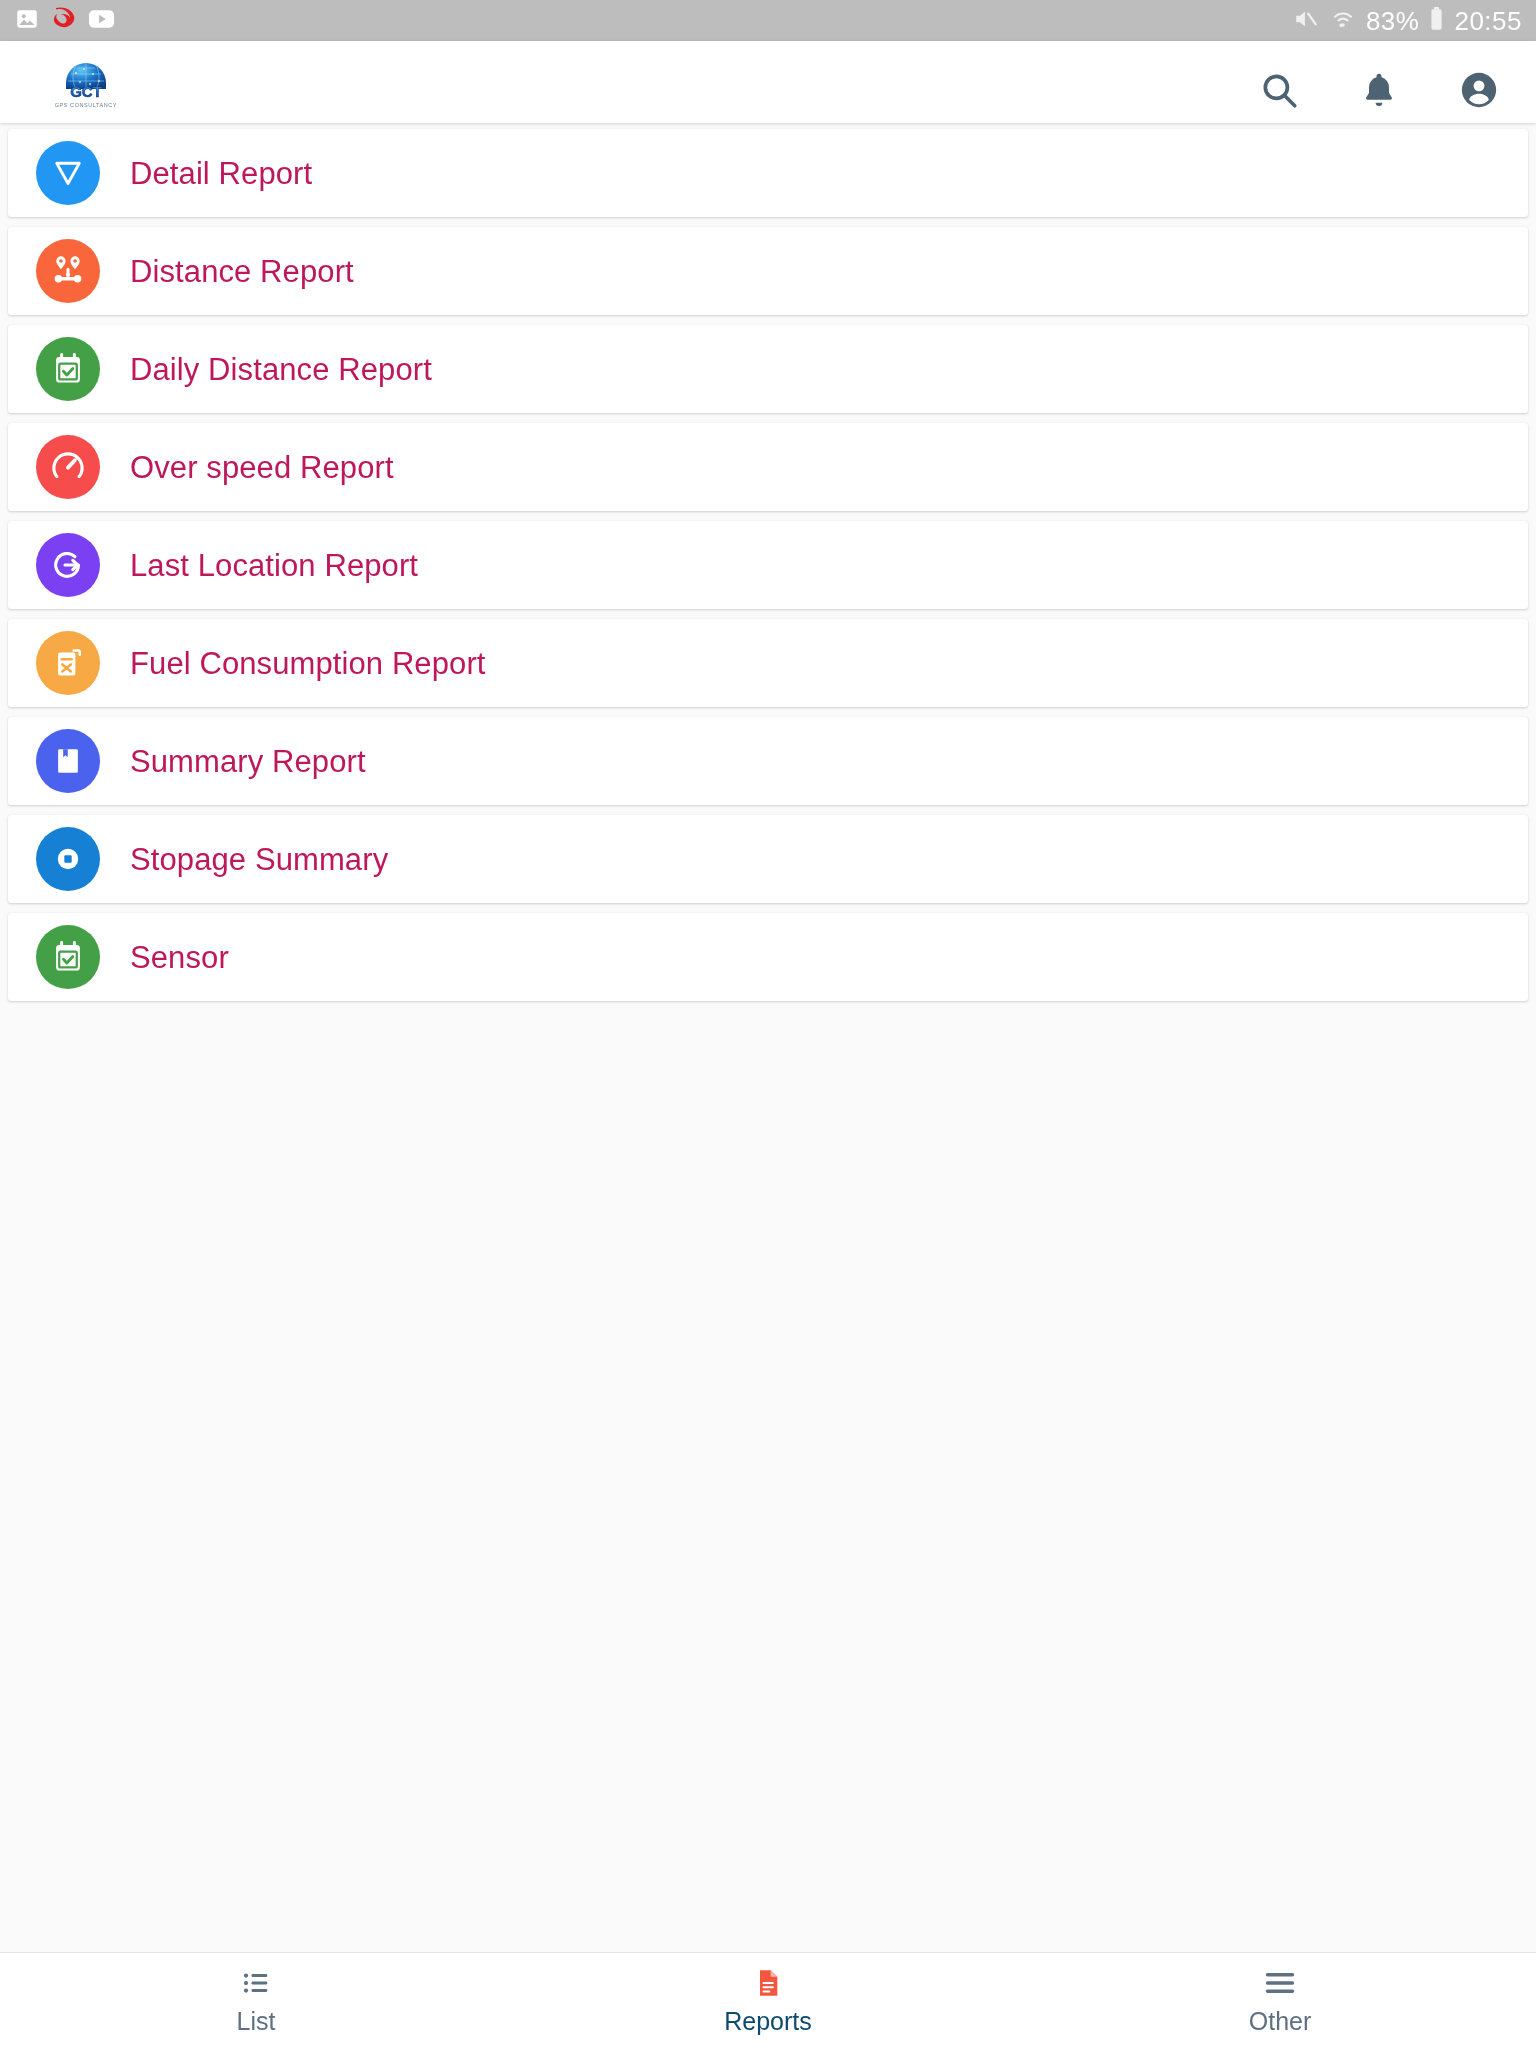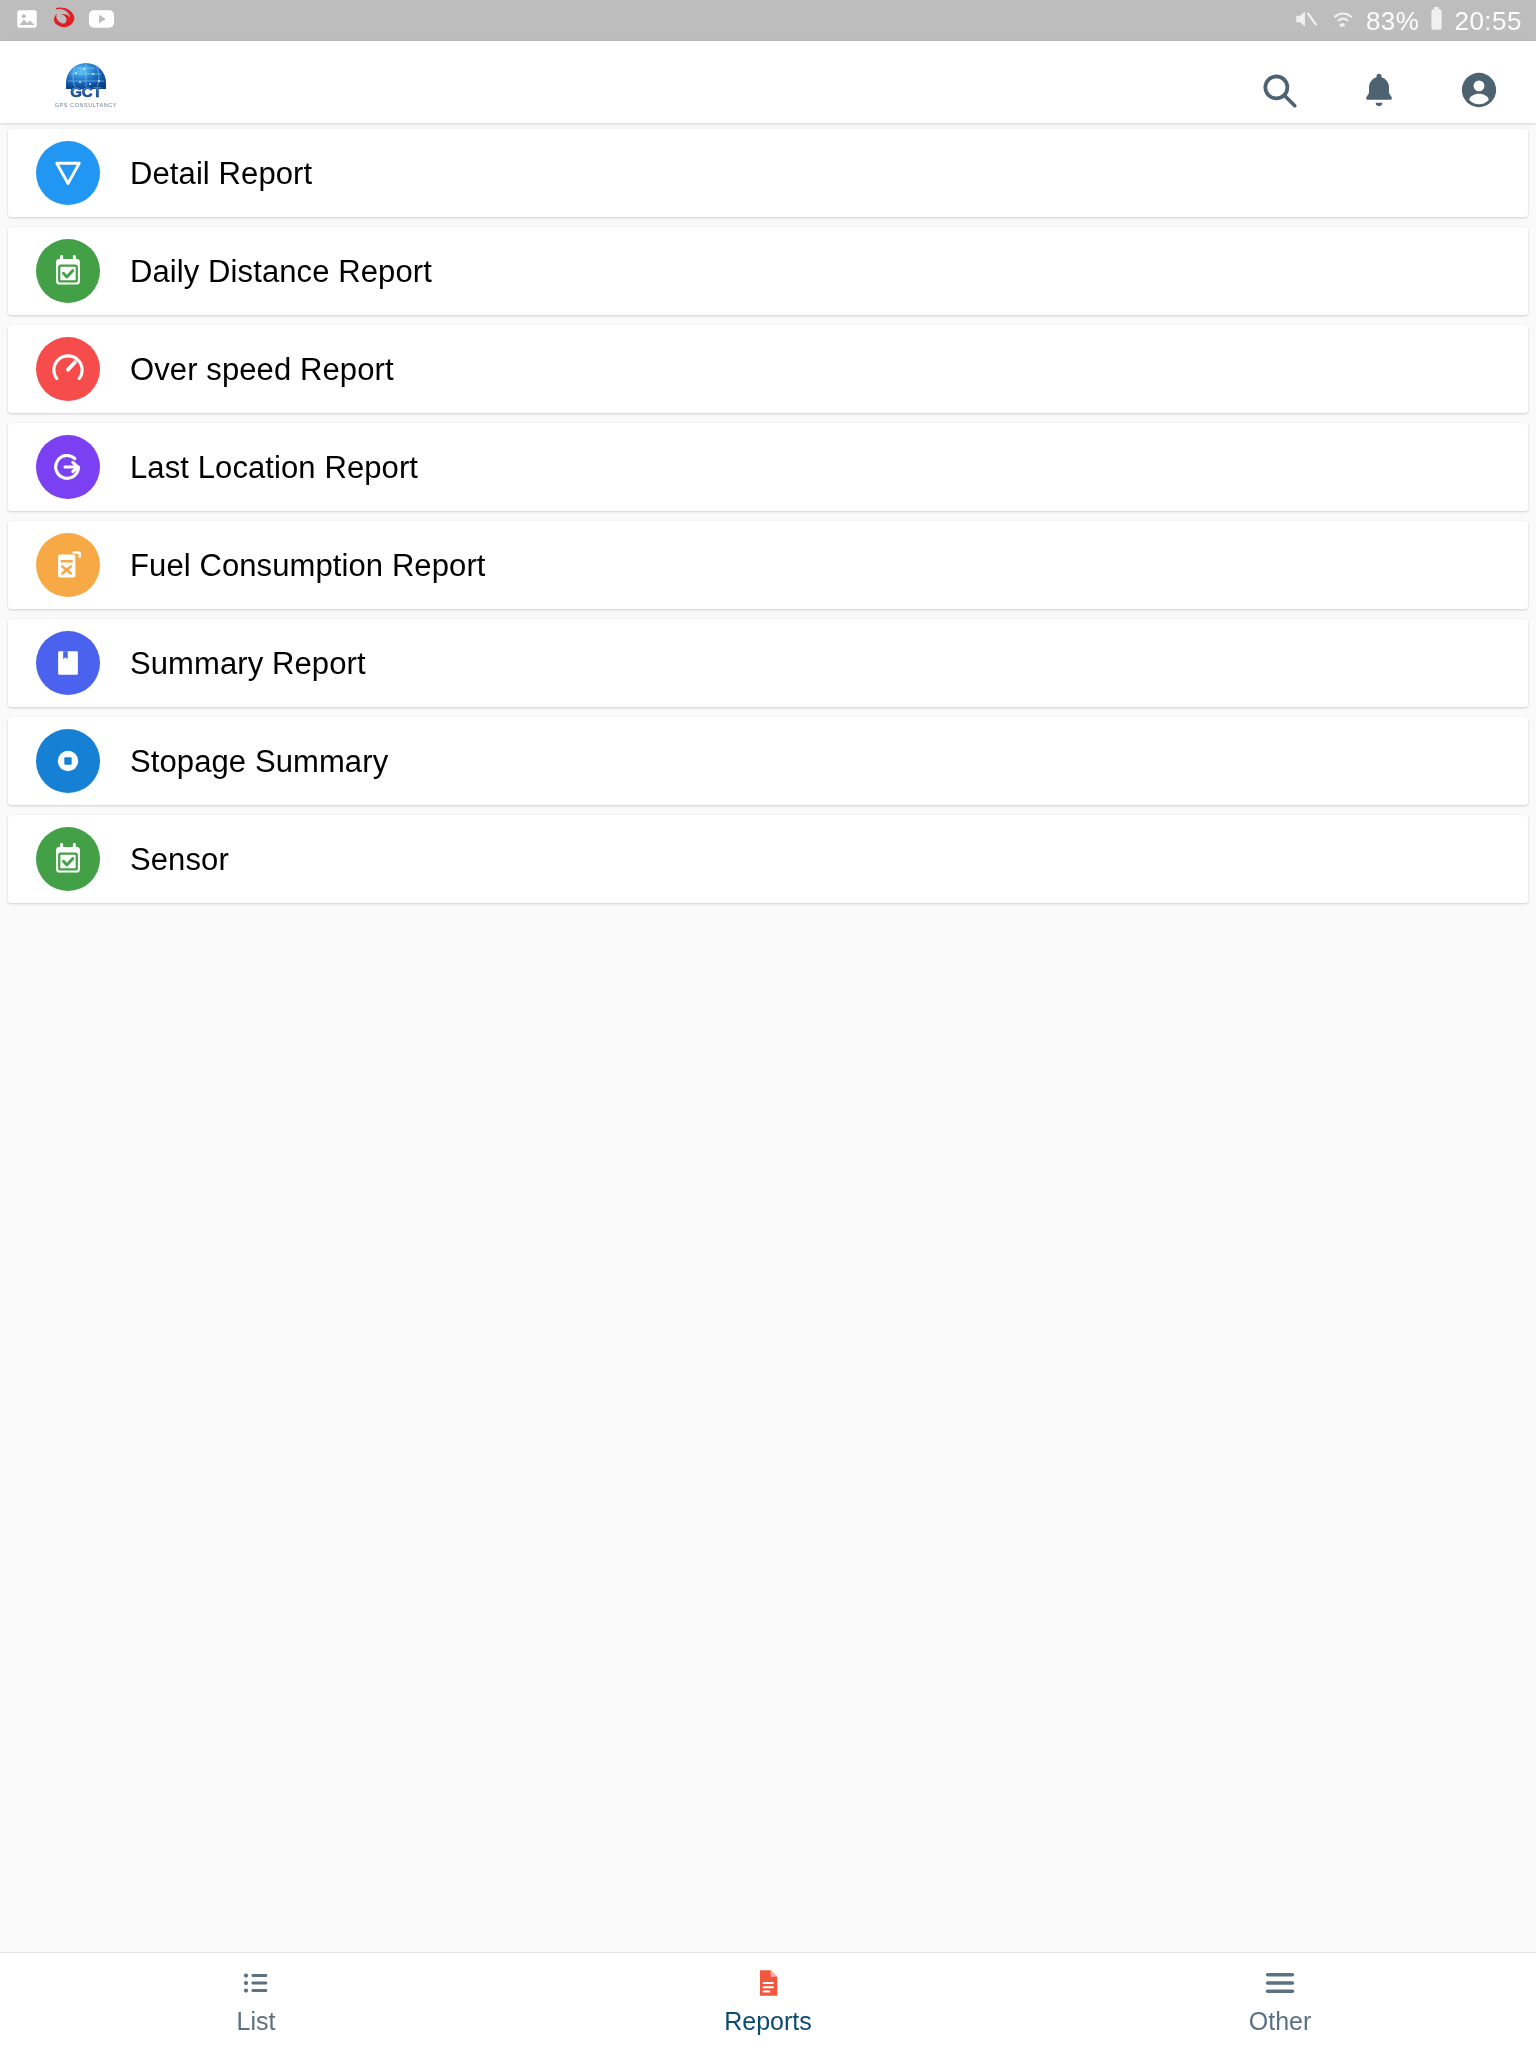--- a/index.html
+++ b/index.html
@@ -45,21 +45,21 @@
     display: flex; align-items: center; padding-left: 28px;
     box-shadow: 0 1px 2.5px rgba(0,0,0,.17), 0 0 1px rgba(0,0,0,.08);
     cursor: pointer;
   }
   .badge {
     width: 64px; height: 64px; border-radius: 50%;
     display: flex; align-items: center; justify-content: center;
     flex: 0 0 64px;
   }
   .card-label {
-    margin-left: 30px; font-size: 31px; color: #000000;
+    margin-left: 30px; font-size: 31px; color: #be185d;
     letter-spacing: .1px; line-height: 1;
   }
 
   
   .bottomnav {
     flex: 0 0 96px; height: 96px; background: #ffffff;
     border-top: 1px solid #e4e4e4;
     display: flex; align-items: stretch;
   }
   .navitem {
@@ -184,20 +184,34 @@
 
     <div class="card">
       <div class="badge" style="background:#2196f3">
         <svg width="36" height="36" viewBox="0 0 24 24" fill="none" stroke="#fff" stroke-width="1.9" stroke-linejoin="round">
             <path d="M4.5 5.5h15L12 19z"></path>
           </svg>
       </div>
       <div class="card-label">Detail Report</div>
     </div>
 
+    <div class="card">
+      <div class="badge" style="background:#f9663c">
+        <svg width="36" height="36" viewBox="0 0 24 24" fill="#fff">
+          <path d="M7.3 2.2a3.1 3.1 0 00-3.1 3.1c0 2.3 3.1 5.4 3.1 5.4s3.1-3.1 3.1-5.4a3.1 3.1 0 00-3.1-3.1zm0 4.3a1.2 1.2 0 110-2.4 1.2 1.2 0 010 2.4z"></path>
+          <path d="M16.7 2.2a3.1 3.1 0 00-3.1 3.1c0 2.3 3.1 5.4 3.1 5.4s3.1-3.1 3.1-5.4a3.1 3.1 0 00-3.1-3.1zm0 4.3a1.2 1.2 0 110-2.4 1.2 1.2 0 010 2.4z"></path>
+          <path d="M7.3 17.2h9.4" stroke="#fff" stroke-width="2.3" stroke-linecap="round"></path>
+          <circle cx="5.6" cy="17.2" r="2.5"></circle>
+            <circle cx="18.4" cy="17.2" r="2.5"></circle>
+          <path d="M12 10.8v3.4" stroke="#fff" stroke-width="2" stroke-linecap="round"></path>
+          <circle cx="12" cy="14.6" r="1.4"></circle>
+        </svg>
+      </div>
+      <div class="card-label">Distance Report</div>
+    </div>
 
     <div class="card">
       <div class="badge" style="background:#43a047">
         <svg width="34" height="34" viewBox="0 0 24 24" fill="#fff">
           <path d="M7.5 1.8v2M16.5 1.8v2" stroke="#fff" stroke-width="2.1" stroke-linecap="round"></path>
           <rect x="3.6" y="3.6" width="16.8" height="18" rx="2.2"></rect>
           <rect x="5.8" y="8.2" width="12.4" height="11.2" rx="1.1" fill="none" stroke="#43a047" stroke-width="1.6"></rect>
           <path d="M8.8 13.6l2.4 2.6 4.2-4.6" stroke="#43a047" stroke-width="2" fill="none" stroke-linecap="round" stroke-linejoin="round"></path>
         </svg>
       </div>

